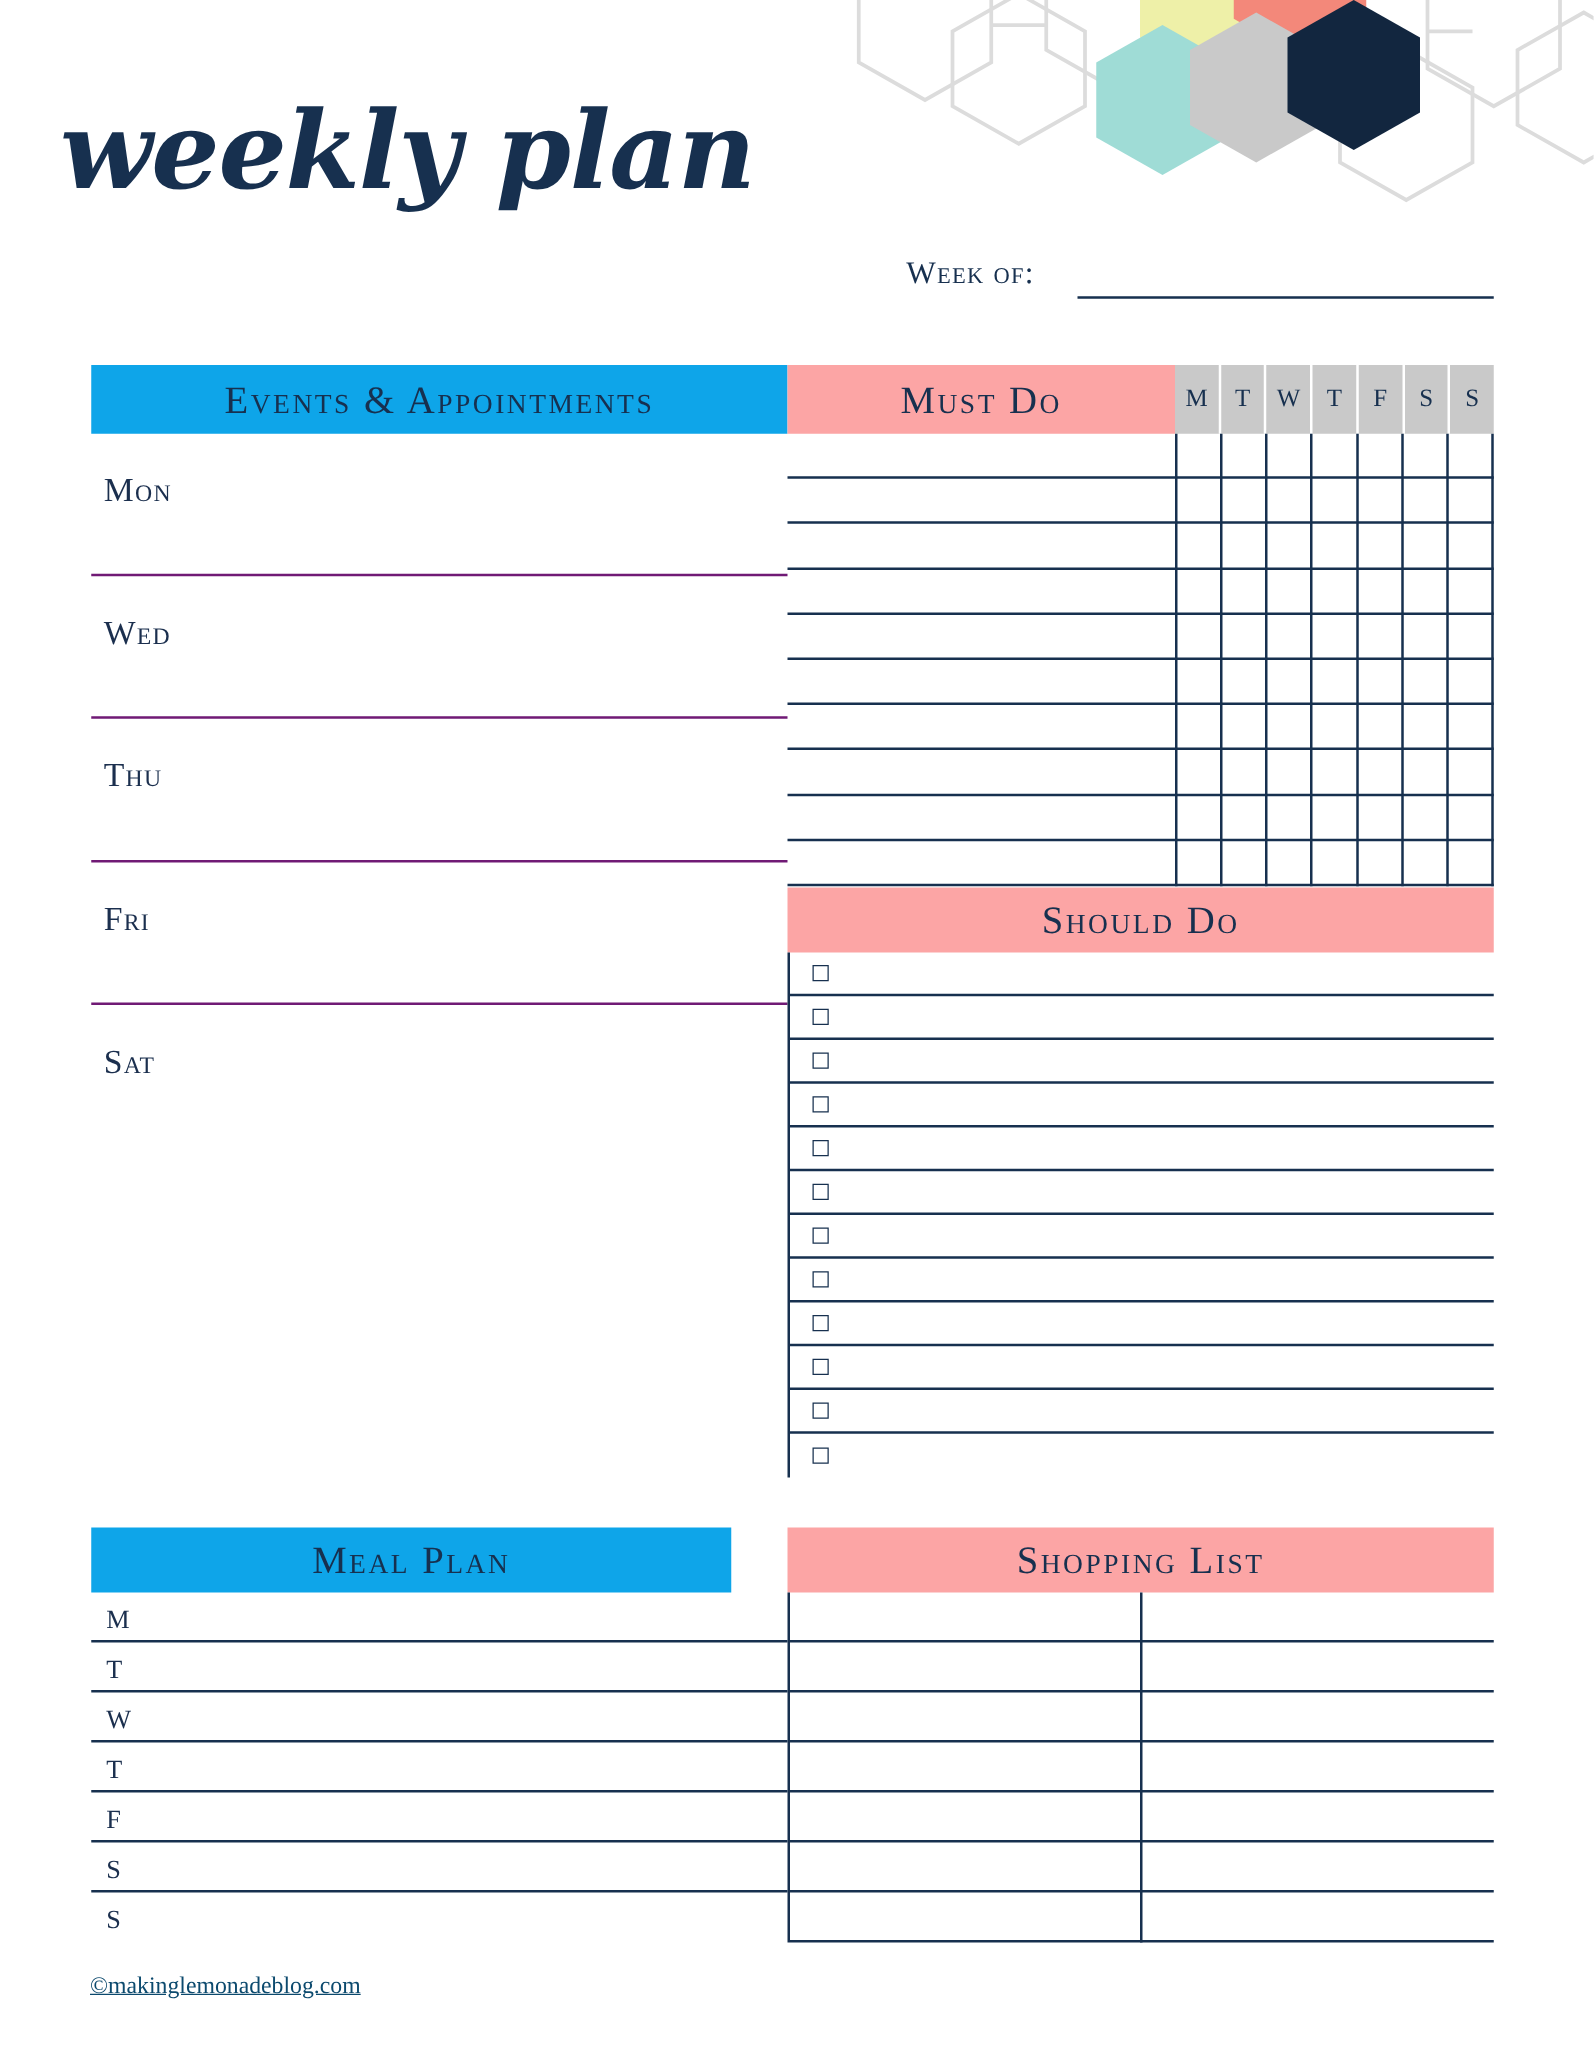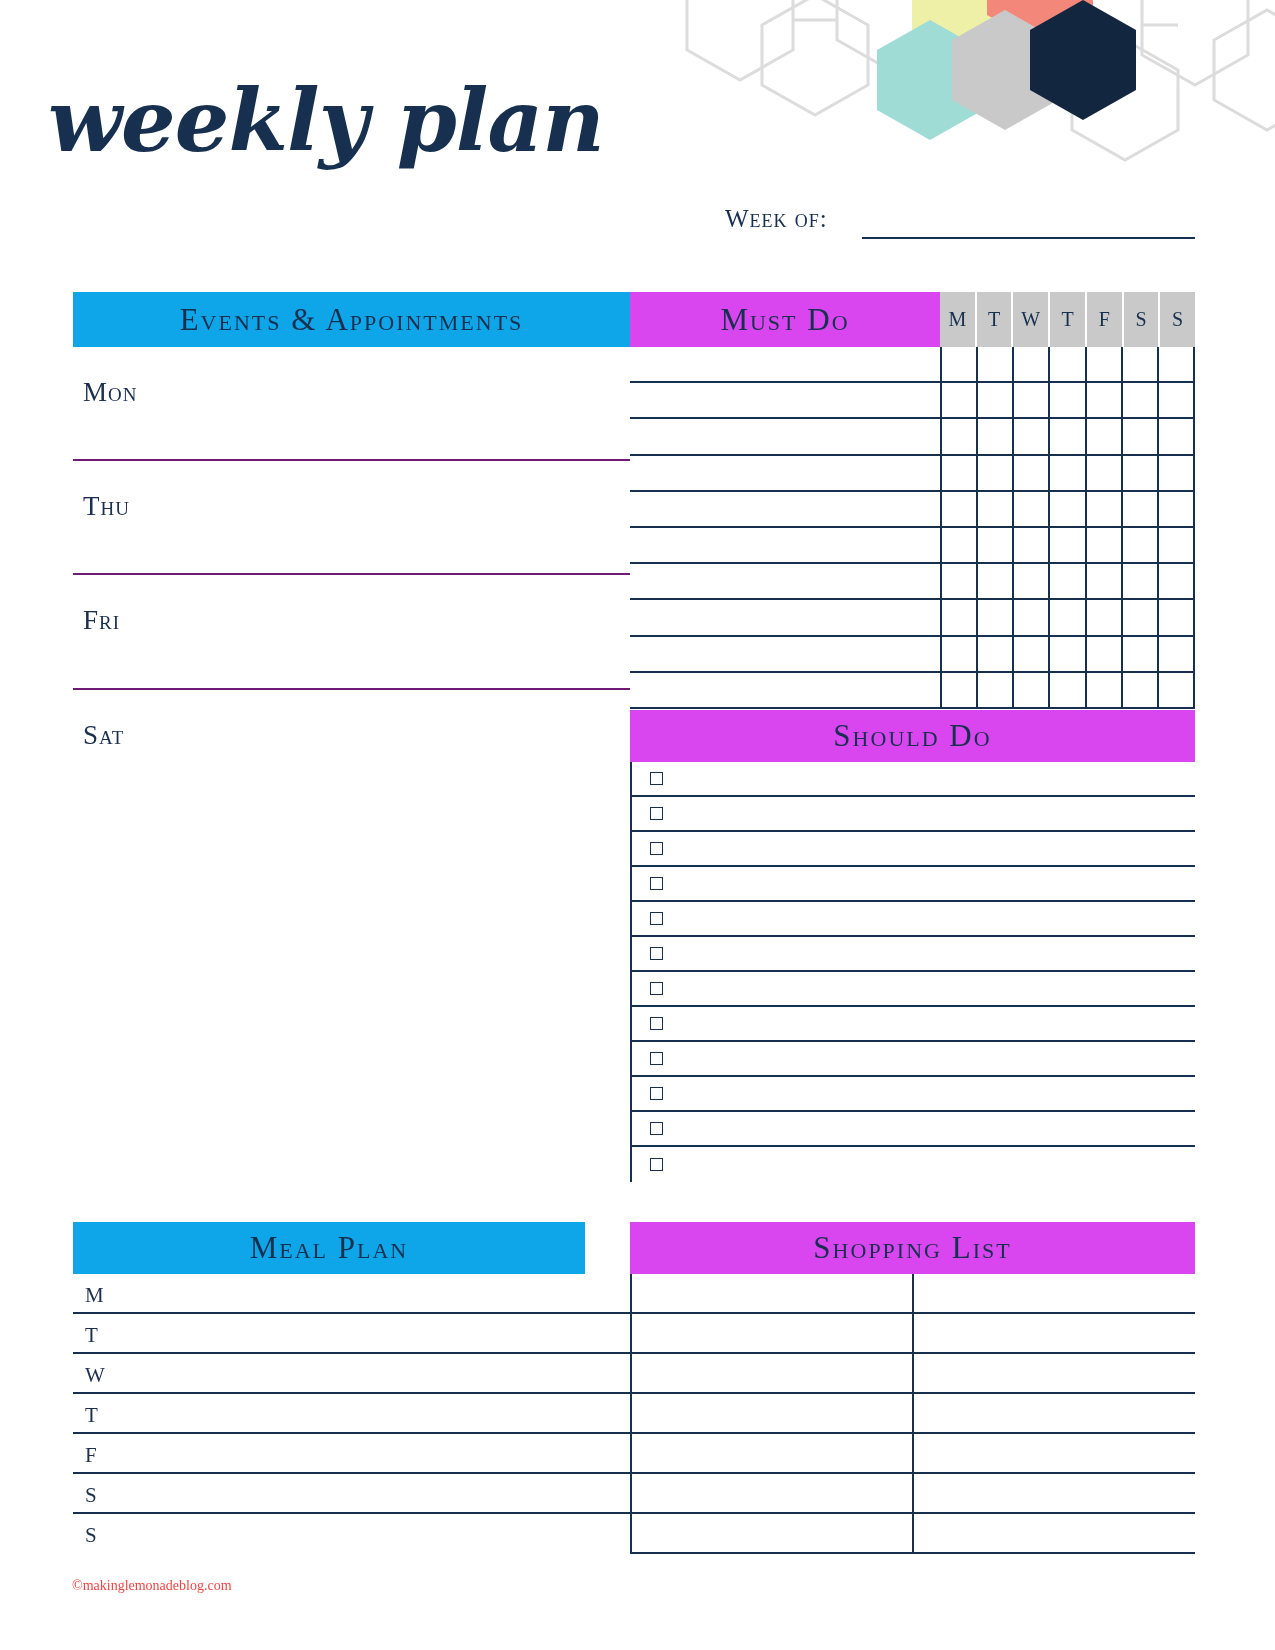--- a/index.html
+++ b/index.html
@@ -59,21 +59,21 @@
   .bar {
     position: absolute;
     display: flex;
     align-items: center;
     justify-content: center;
     font-variant: small-caps;
     letter-spacing: 2px;
     color: #17304f;
   }
   .bar-coral { background: #0ea5e9; }
-  .bar-gray  { background: #d946ef; }
+  .bar-gray  { background: #fca5a5; }
 
   
   #events-header {
     left: 73px; top: 292px; width: 557px; height: 55px;
     font-size: 31px;
   }
   .events-body {
     position: absolute;
     left: 73px;
     top: 347px;
@@ -233,22 +233,23 @@
     height: 280px;
     border-left: 2px solid #17304f;
   }
 
   
   .footer {
     position: absolute;
     left: 72px;
     top: 1578px;
     font-family: "Liberation Serif", serif;
-    font-size: 14px;
-    color: #ef4444;
+    font-size: 19px;
+    color: #0c4a6e;
+    text-decoration: underline;
   }
 </style>
 </head>
 <body>
 
 <div class="hex-deco">
   <svg width="620" height="205" viewBox="0 0 620 205" xmlns="http://www.w3.org/2000/svg">
 
     <g fill="none" stroke="#dcdcdc" stroke-width="3">
       <polygon points="85,-40 138,-10 138,50 85,80 32,50 32,-10"></polygon>
@@ -273,20 +274,23 @@
 
 <div class="week-of">Week of:</div>
 <div class="week-of-line"></div>
 
 <div class="bar bar-coral" id="events-header">Events &amp; Appointments</div>
 <div class="events-body">
   <div class="day-row">
     <span class="day-label">Mon</span>
   </div>
   <div class="day-row">
+    <span class="day-label">Wed</span>
+  </div>
+  <div class="day-row">
     <span class="day-label">Thu</span>
   </div>
   <div class="day-row">
     <span class="day-label">Fri</span>
   </div>
   <div class="day-row">
     <span class="day-label">Sat</span>
   </div>
 </div>
 

